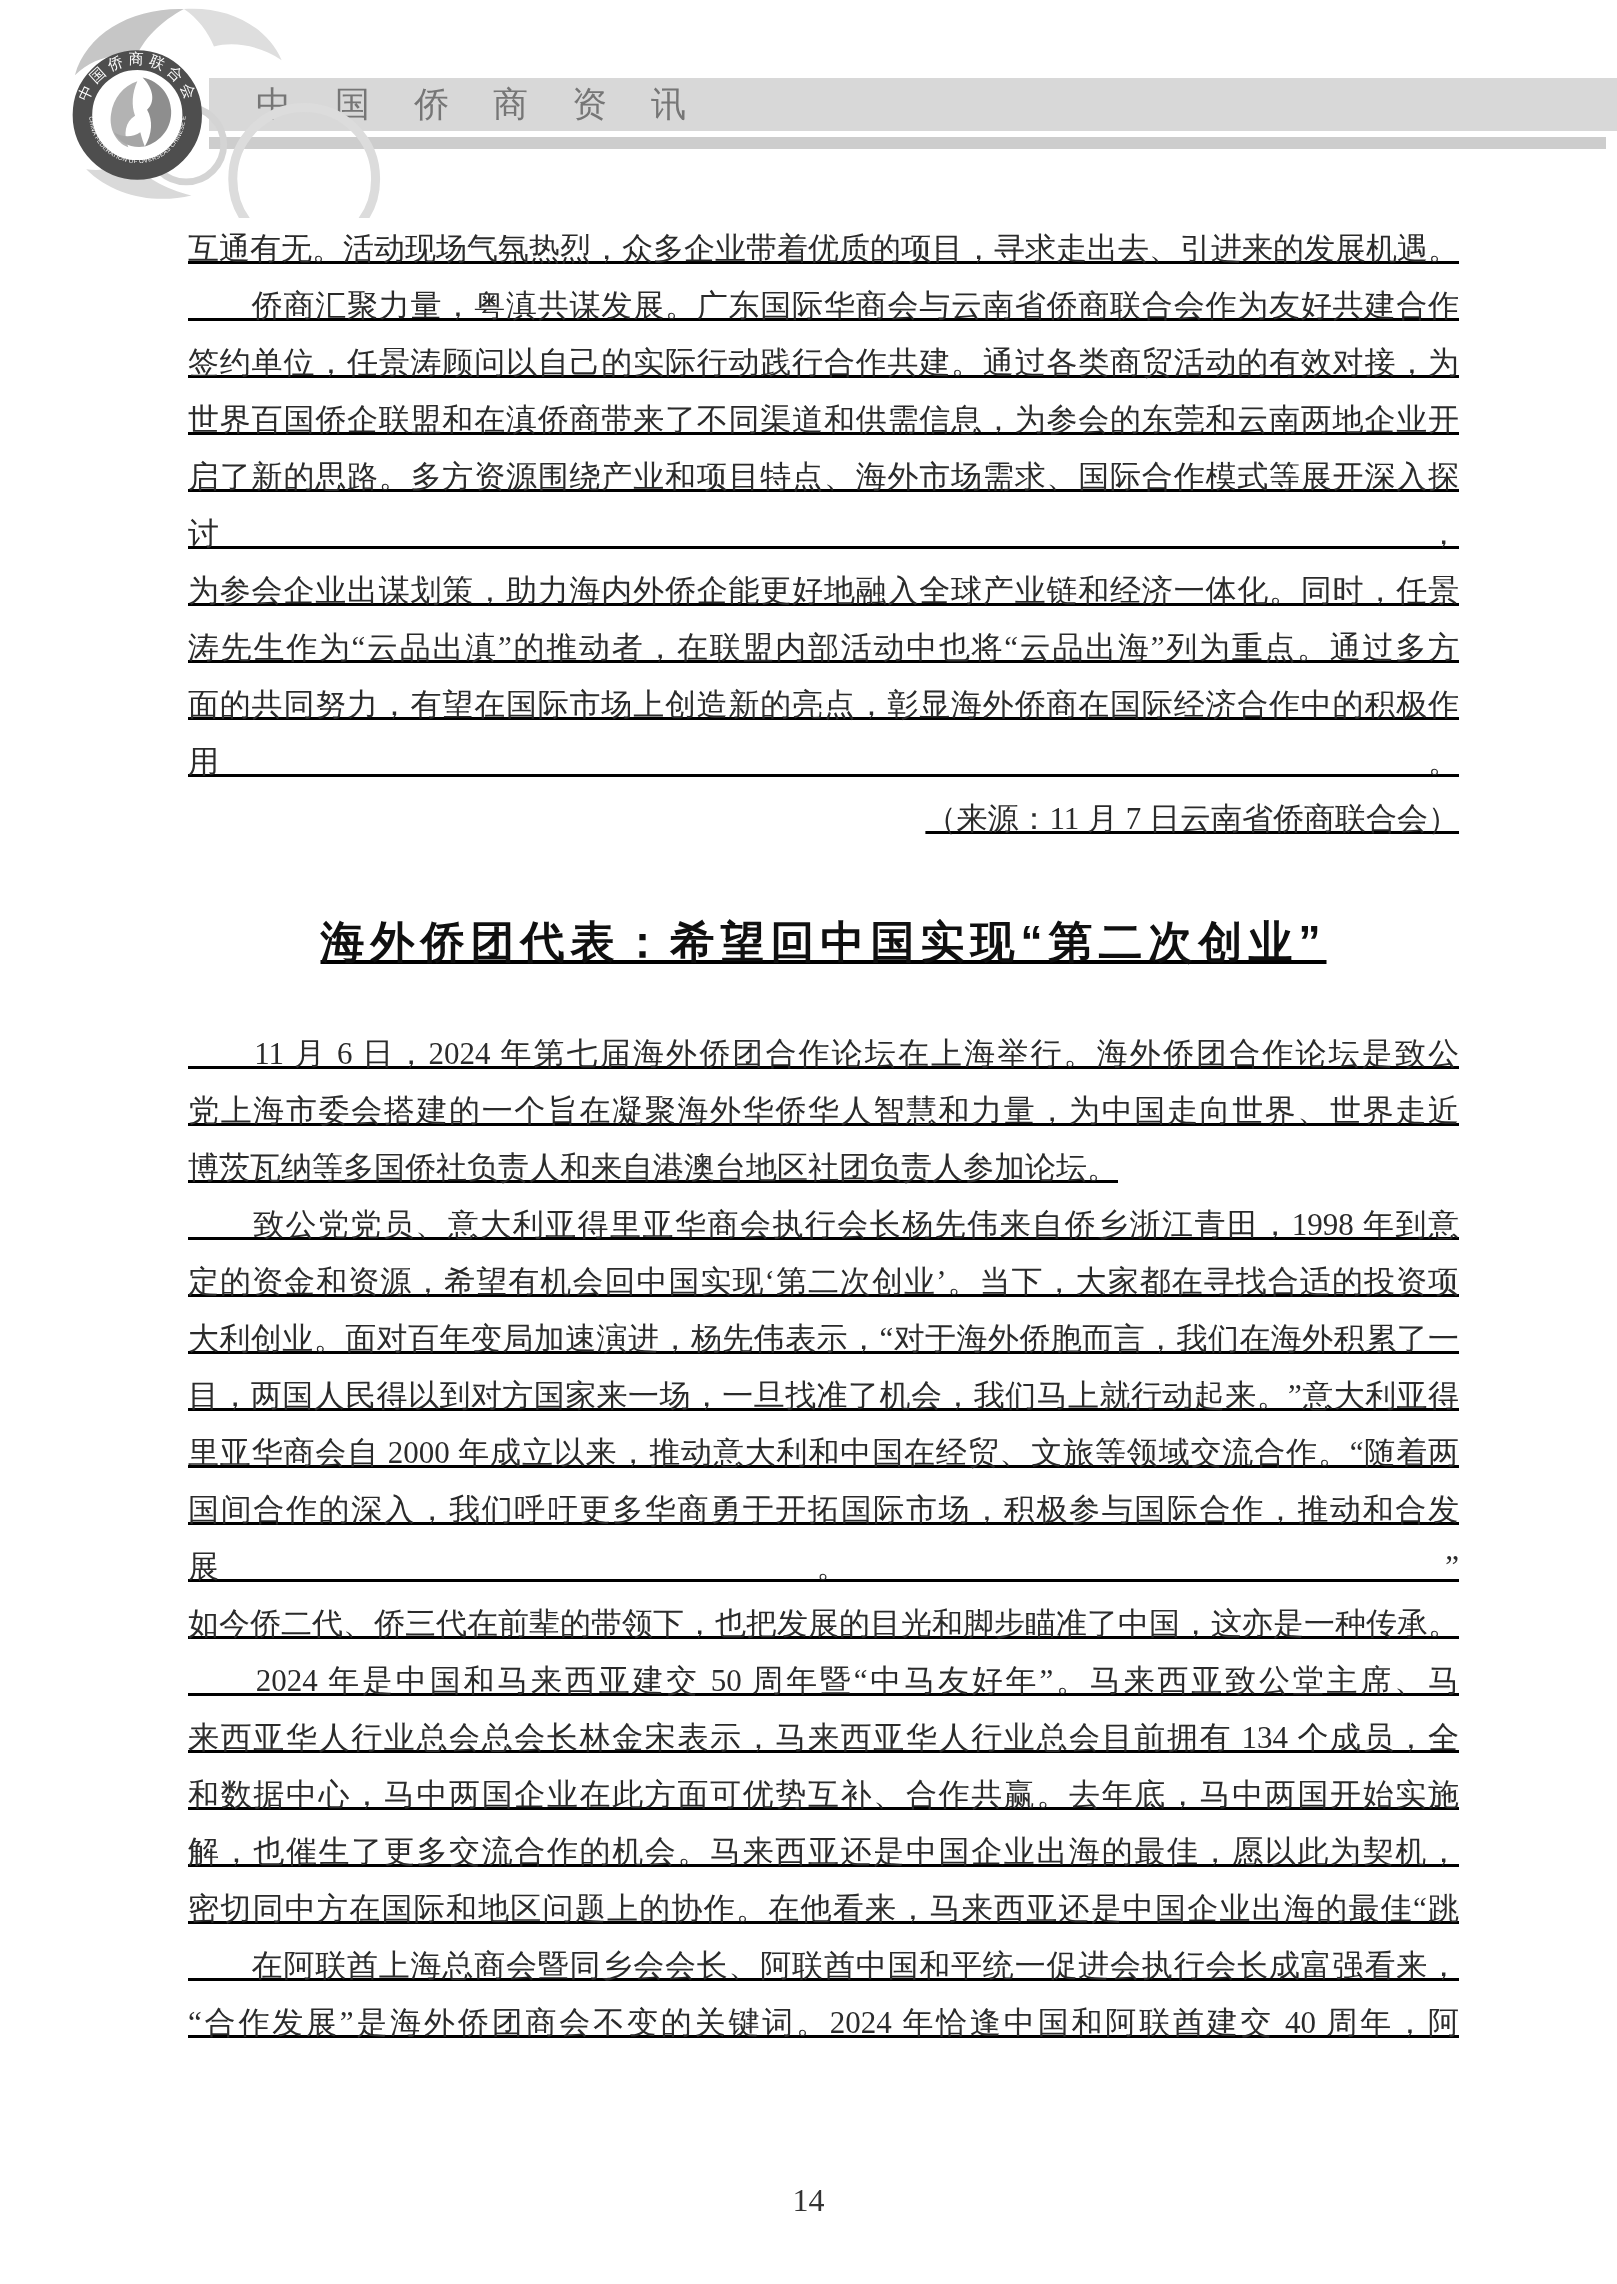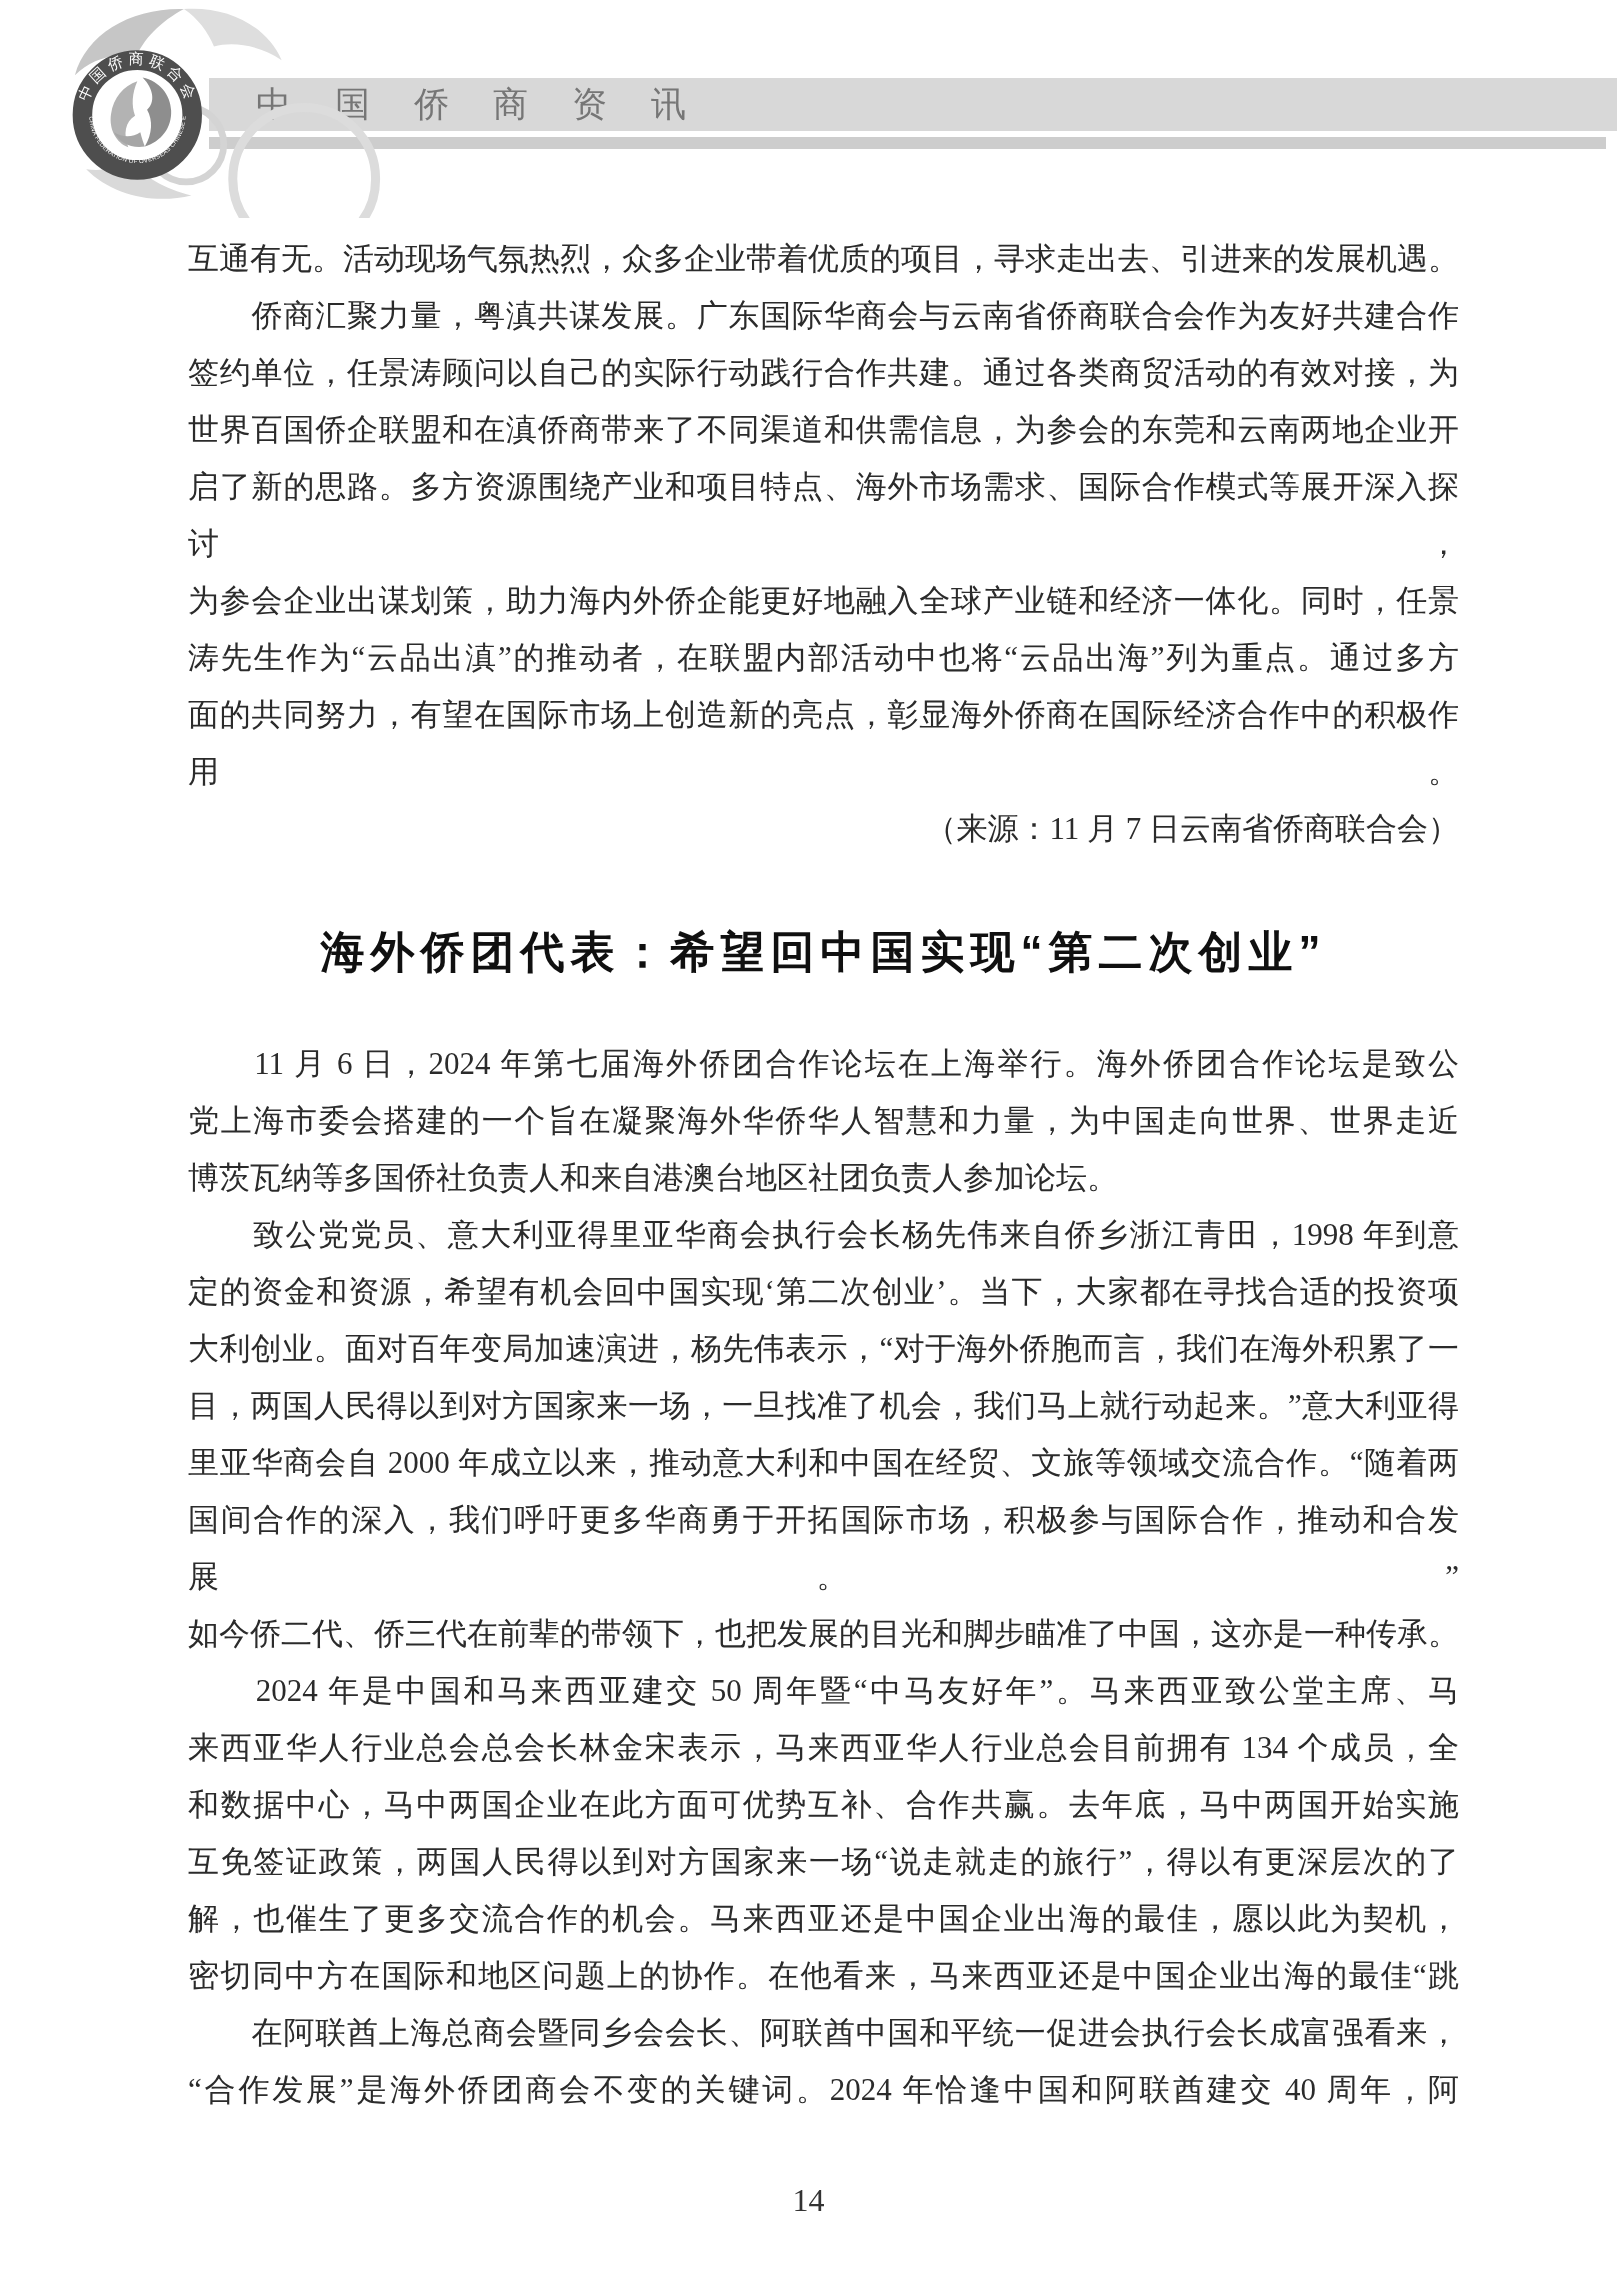--- a/index.html
+++ b/index.html
@@ -8,21 +8,21 @@
 
   
   .band-main{position:absolute;left:209px;top:78px;right:0;height:53px;background:#d8d8d8;
              display:flex;align-items:center;}
   .masthead{margin-left:47px;font-size:35px;letter-spacing:44px;color:#767676;
             font-family:"Liberation Serif","DejaVu Serif",serif;white-space:nowrap;}
   .band-thin{position:absolute;left:209px;top:137px;width:1397px;height:12px;background:#cdcdcd;}
   .logo{position:absolute;left:41px;top:0;width:361px;height:218px;}
 
   
-  .body-text{position:absolute;left:188px;top:230px;width:1271px;}
+  .body-text{position:absolute;left:188px;top:220px;width:1271px;text-decoration:underline;}
   .line{font-size:31px;line-height:57px;color:#2b2b2b;text-align:justify;}
   .jl{text-align-last:justify;}
   .ll{text-align-last:left;}
   .rl{text-align:right;text-align-last:right;}
   .article-heading{font-family:"Liberation Sans","DejaVu Sans",sans-serif;font-weight:bold;
                    font-size:44px;line-height:83px;letter-spacing:6px;color:#101010;
                    text-align:center;margin:53px 0 42px 0;}
 
   
   .page-footer{position:absolute;left:0;top:2178px;width:1617px;text-align:center;}
@@ -86,21 +86,20 @@
     <div class="line jl">　　致公党党员、意大利亚得里亚华商会执行会长杨先伟来自侨乡浙江青田，1998 年到意</div>
     <div class="line jl">定的资金和资源，希望有机会回中国实现‘第二次创业’。当下，大家都在寻找合适的投资项</div>
     <div class="line jl">大利创业。面对百年变局加速演进，杨先伟表示，“对于海外侨胞而言，我们在海外积累了一</div>
     <div class="line jl">目，两国人民得以到对方国家来一场，一旦找准了机会，我们马上就行动起来。”意大利亚得</div>
     <div class="line jl">里亚华商会自 2000 年成立以来，推动意大利和中国在经贸、文旅等领域交流合作。“随着两</div>
     <div class="line jl">国间合作的深入，我们呼吁更多华商勇于开拓国际市场，积极参与国际合作，推动和合发展。”</div>
     <div class="line jl">如今侨二代、侨三代在前辈的带领下，也把发展的目光和脚步瞄准了中国，这亦是一种传承。</div>
     <div class="line jl">　　2024 年是中国和马来西亚建交 50 周年暨“中马友好年”。马来西亚致公堂主席、马</div>
     <div class="line jl">来西亚华人行业总会总会长林金宋表示，马来西亚华人行业总会目前拥有 134 个成员，全</div>
     <div class="line jl">和数据中心，马中两国企业在此方面可优势互补、合作共赢。去年底，马中两国开始实施</div>
-    <div class="line jl">互免签证政策，两国人民得以到对方国家来一场“说走就走的旅行”，得以有更深层次的了</div>
     <div class="line jl">解，也催生了更多交流合作的机会。马来西亚还是中国企业出海的最佳，愿以此为契机，</div>
     <div class="line jl">密切同中方在国际和地区问题上的协作。在他看来，马来西亚还是中国企业出海的最佳“跳</div>
     <div class="line jl">　　在阿联酋上海总商会暨同乡会会长、阿联酋中国和平统一促进会执行会长成富强看来，</div>
     <div class="line jl">“合作发展”是海外侨团商会不变的关键词。2024 年恰逢中国和阿联酋建交 40 周年，阿</div>
   </main>
 
   <footer class="page-footer">
     <div class="page-number">14</div>
   </footer>
 

